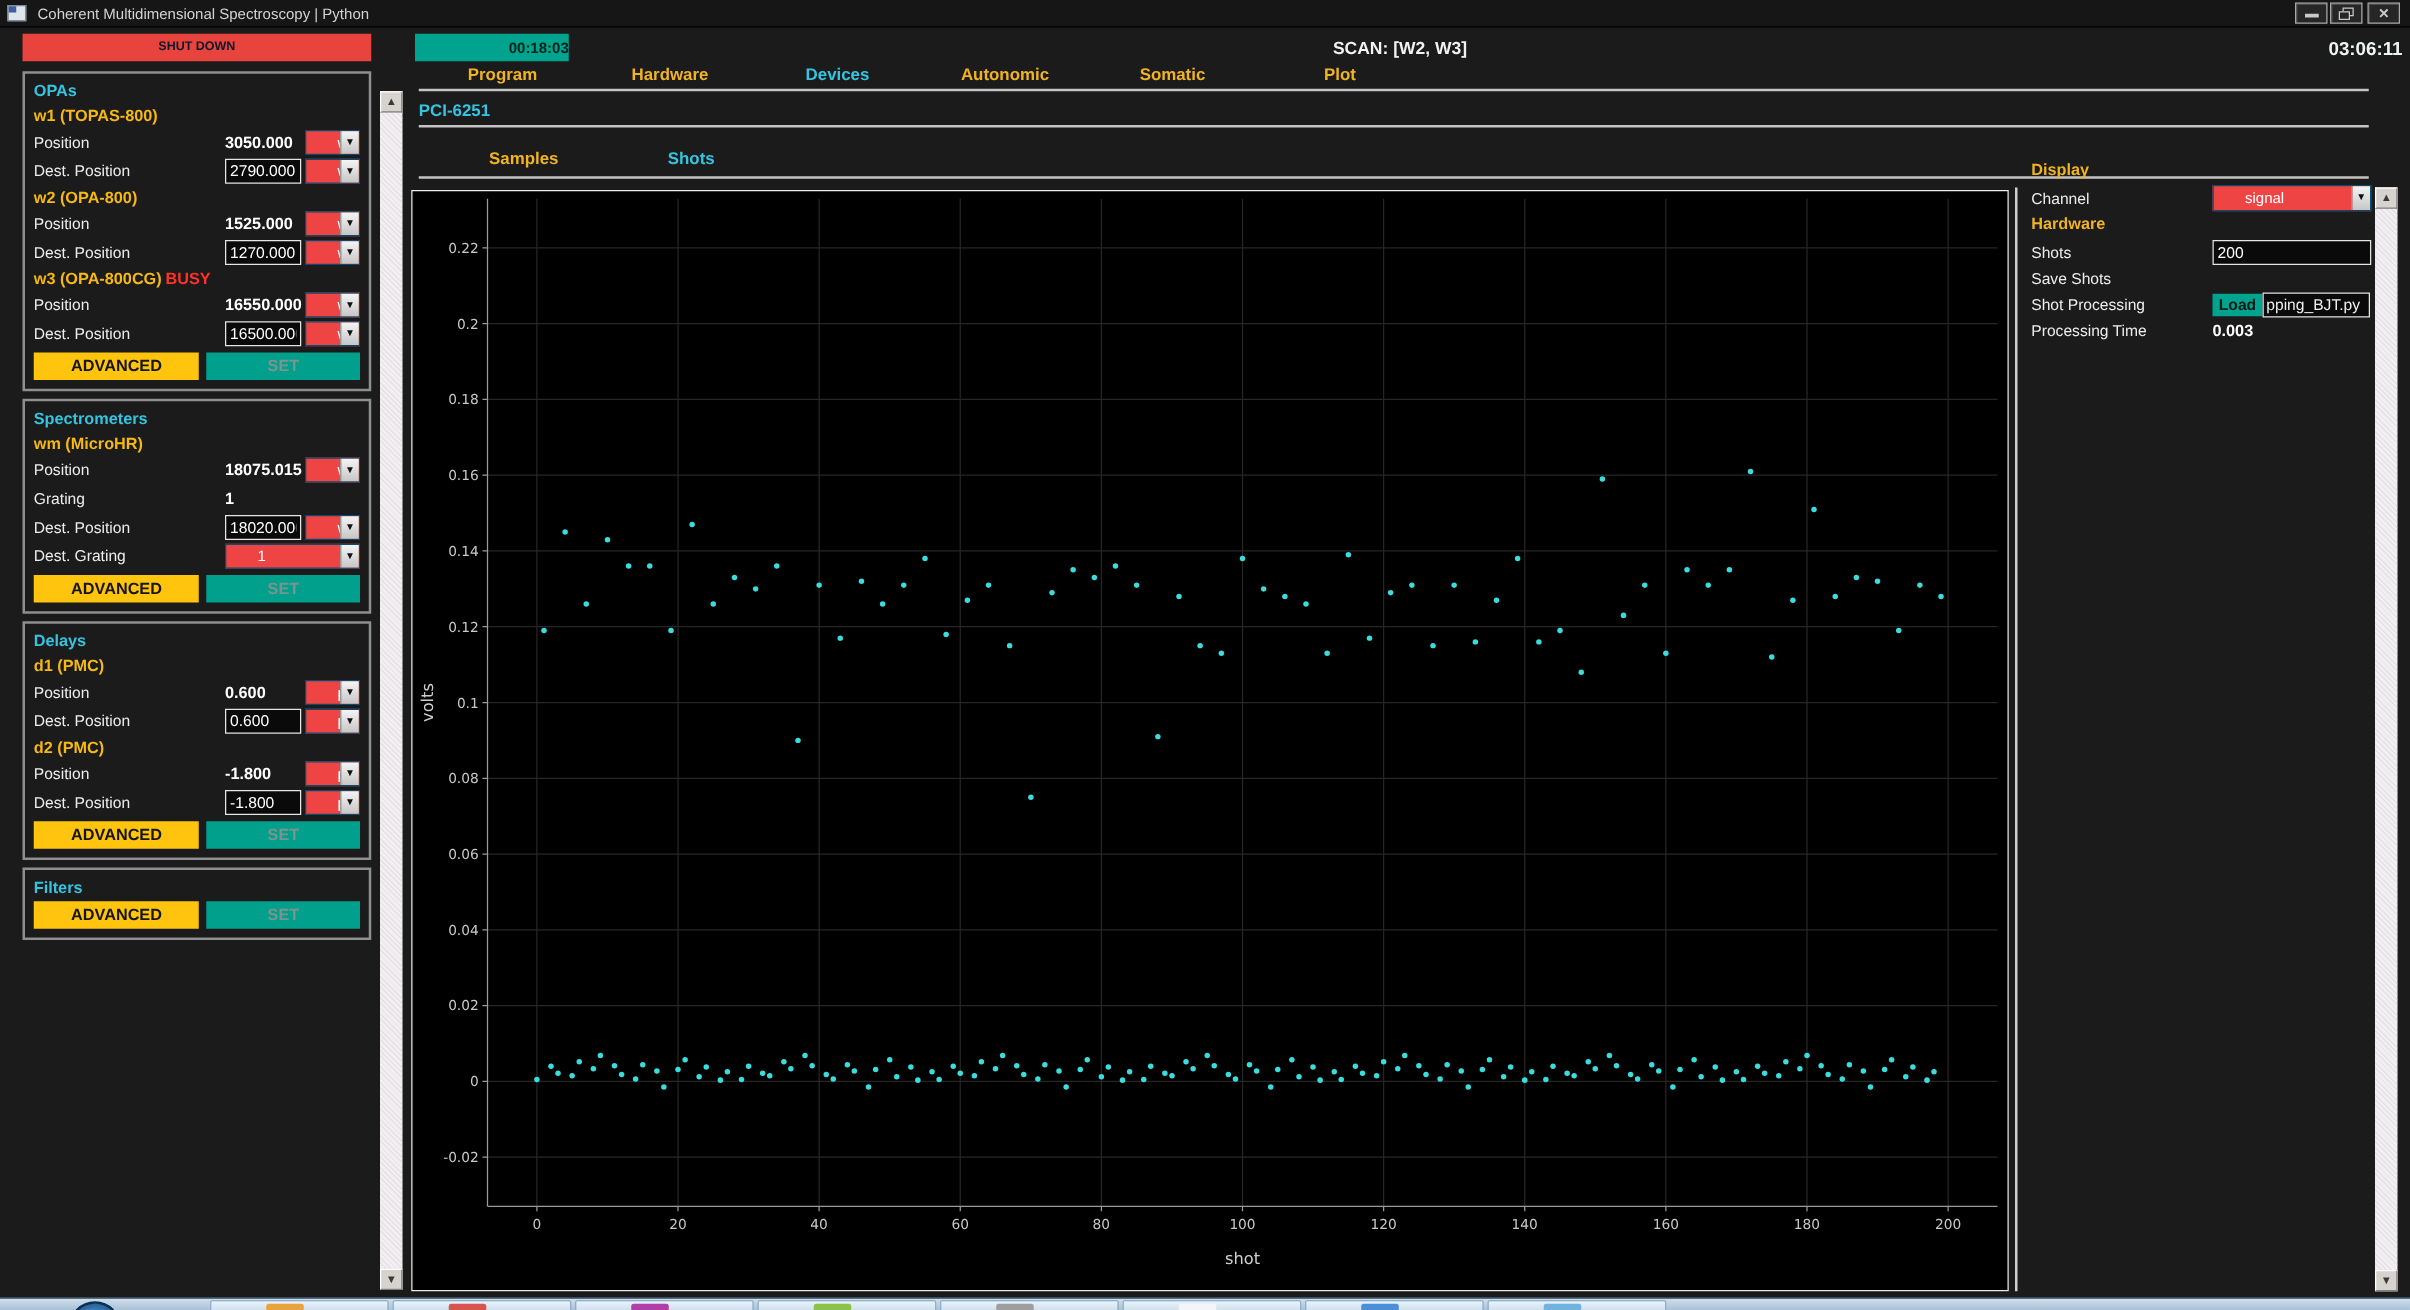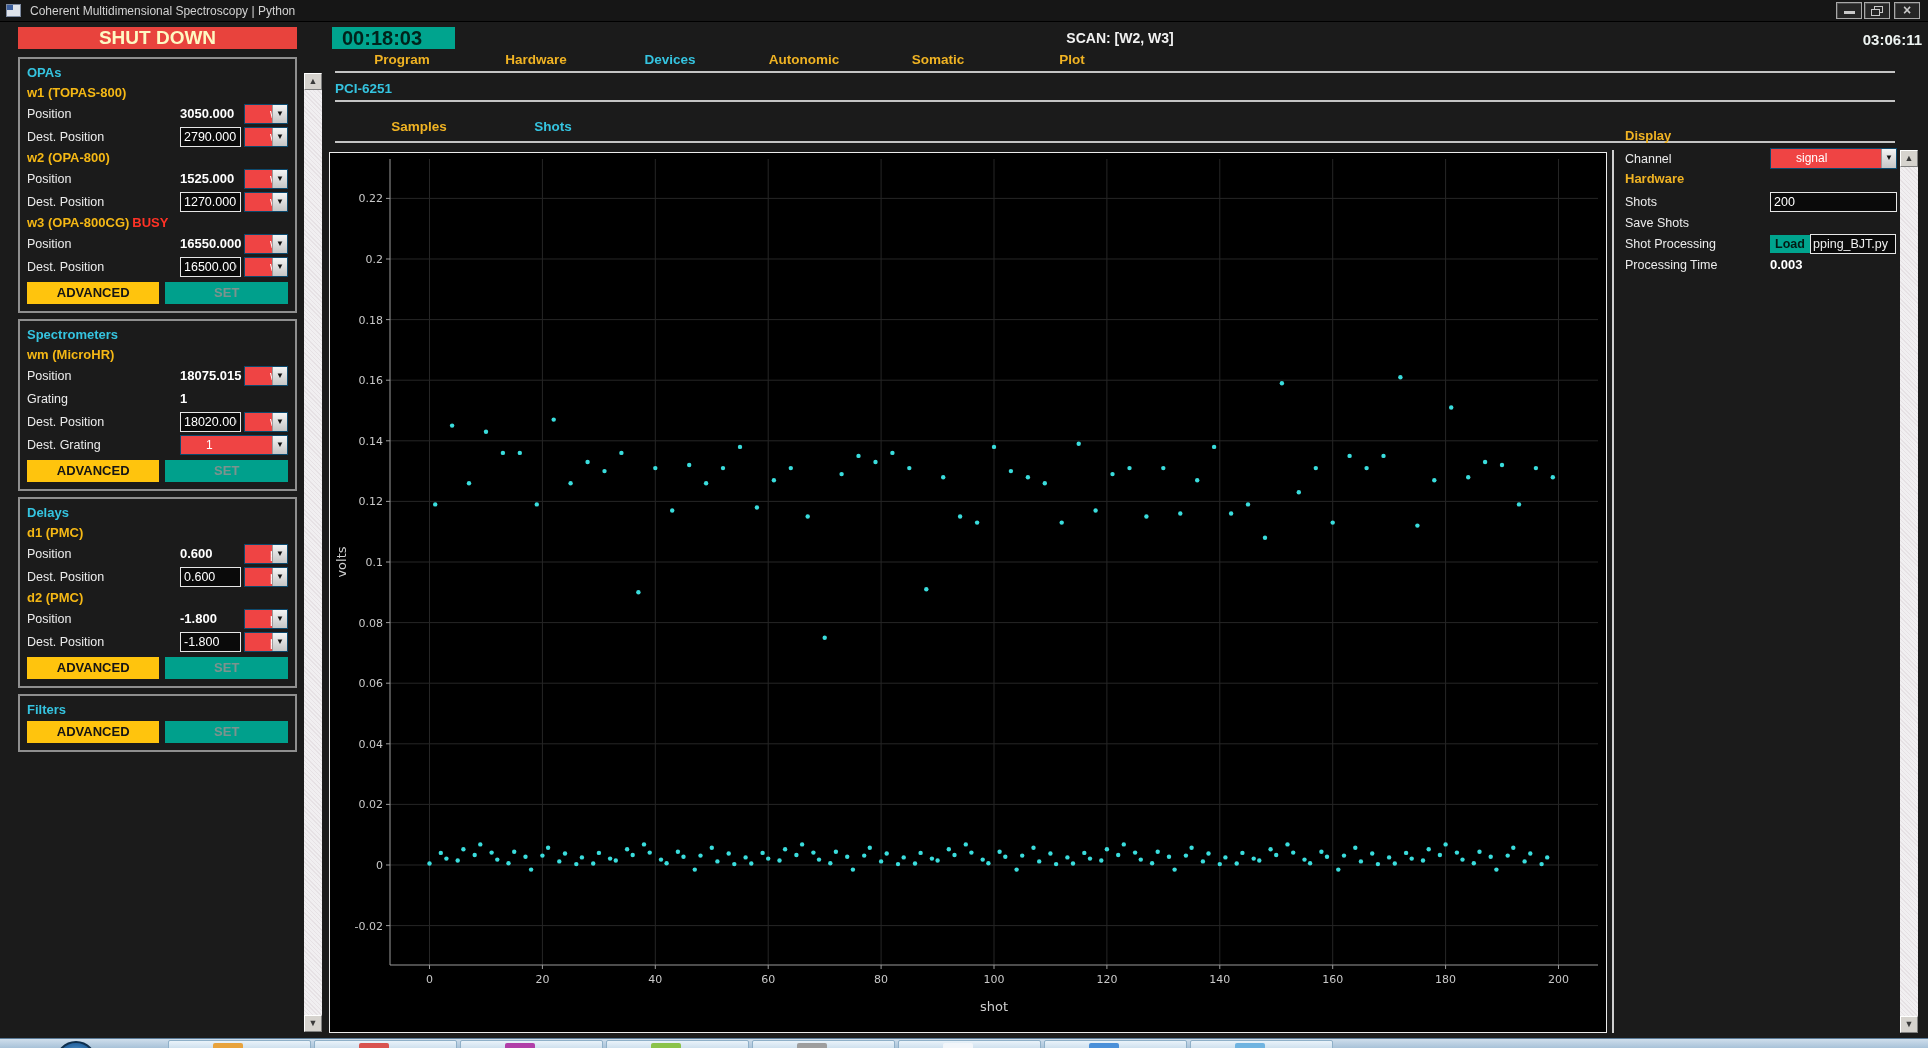--- a/index.html
+++ b/index.html
@@ -16,23 +16,23 @@
   .winbtn { position:absolute; top:2px; width:26px; height:17px; background:#262626;
     border:1px solid #a8a8a8; box-shadow:inset 1px 1px 0 #4a4a4a; color:#c9c9c9;
     text-align:center; }
   .winbtn .bar { position:absolute; left:7px; bottom:4px; width:11px; height:3px; background:#c9c9c9; }
   .winbtn .r1 { position:absolute; left:9px; top:3px; width:9px; height:7px; border:1px solid #c9c9c9; }
   .winbtn .r2 { position:absolute; left:6px; top:6px; width:9px; height:7px; border:1px solid #c9c9c9; background:#262626; }
   .winbtn.close { font-size:14px; font-weight:bold; line-height:14px; }
 
   
   #shutdown-btn { position:absolute; left:18px; top:27px; width:279px; height:22px; background:#e8433d;
-    color:#fef9c3; font-weight:bold; font-size:19px; text-align:center; line-height:22px; }
+    color:#0f172a; font-weight:bold; font-size:10px; text-align:center; line-height:22px; }
   #timer-btn { position:absolute; left:332px; top:27px; width:123px; height:22px; background:#00a48e;
-    color:#00231c; font-weight:bold; font-size:20px; line-height:22px; padding-left:10px; }
+    color:#00231c; font-weight:bold; font-size:12px; line-height:22px; padding-left:10px;text-align:right; }
   #scan-label { position:absolute; left:900px; top:30px; width:440px; text-align:center;
     color:#f2f2f2; font-weight:bold; font-size:14px; }
   #clock { position:absolute; right:6px; top:31px; color:#eef4f2; font-weight:bold; font-size:15px; }
 
   
   #sidebar { position:absolute; left:18px; top:57px; width:279px; }
   .gbox { border:2px solid #8f8f8f; padding:5px 7px 7px 7px; margin-bottom:6px; background:#1b1b1b; }
   .gbox h3 { color:#35c4e0; font-size:13px; font-weight:bold; margin:1px 0 3px 0; }
   .sec-name { color:#f5b815; font-size:13px; font-weight:bold; height:19px; line-height:19px; }
   .sec-busy { color:#ff3226; margin-left:3px; }

